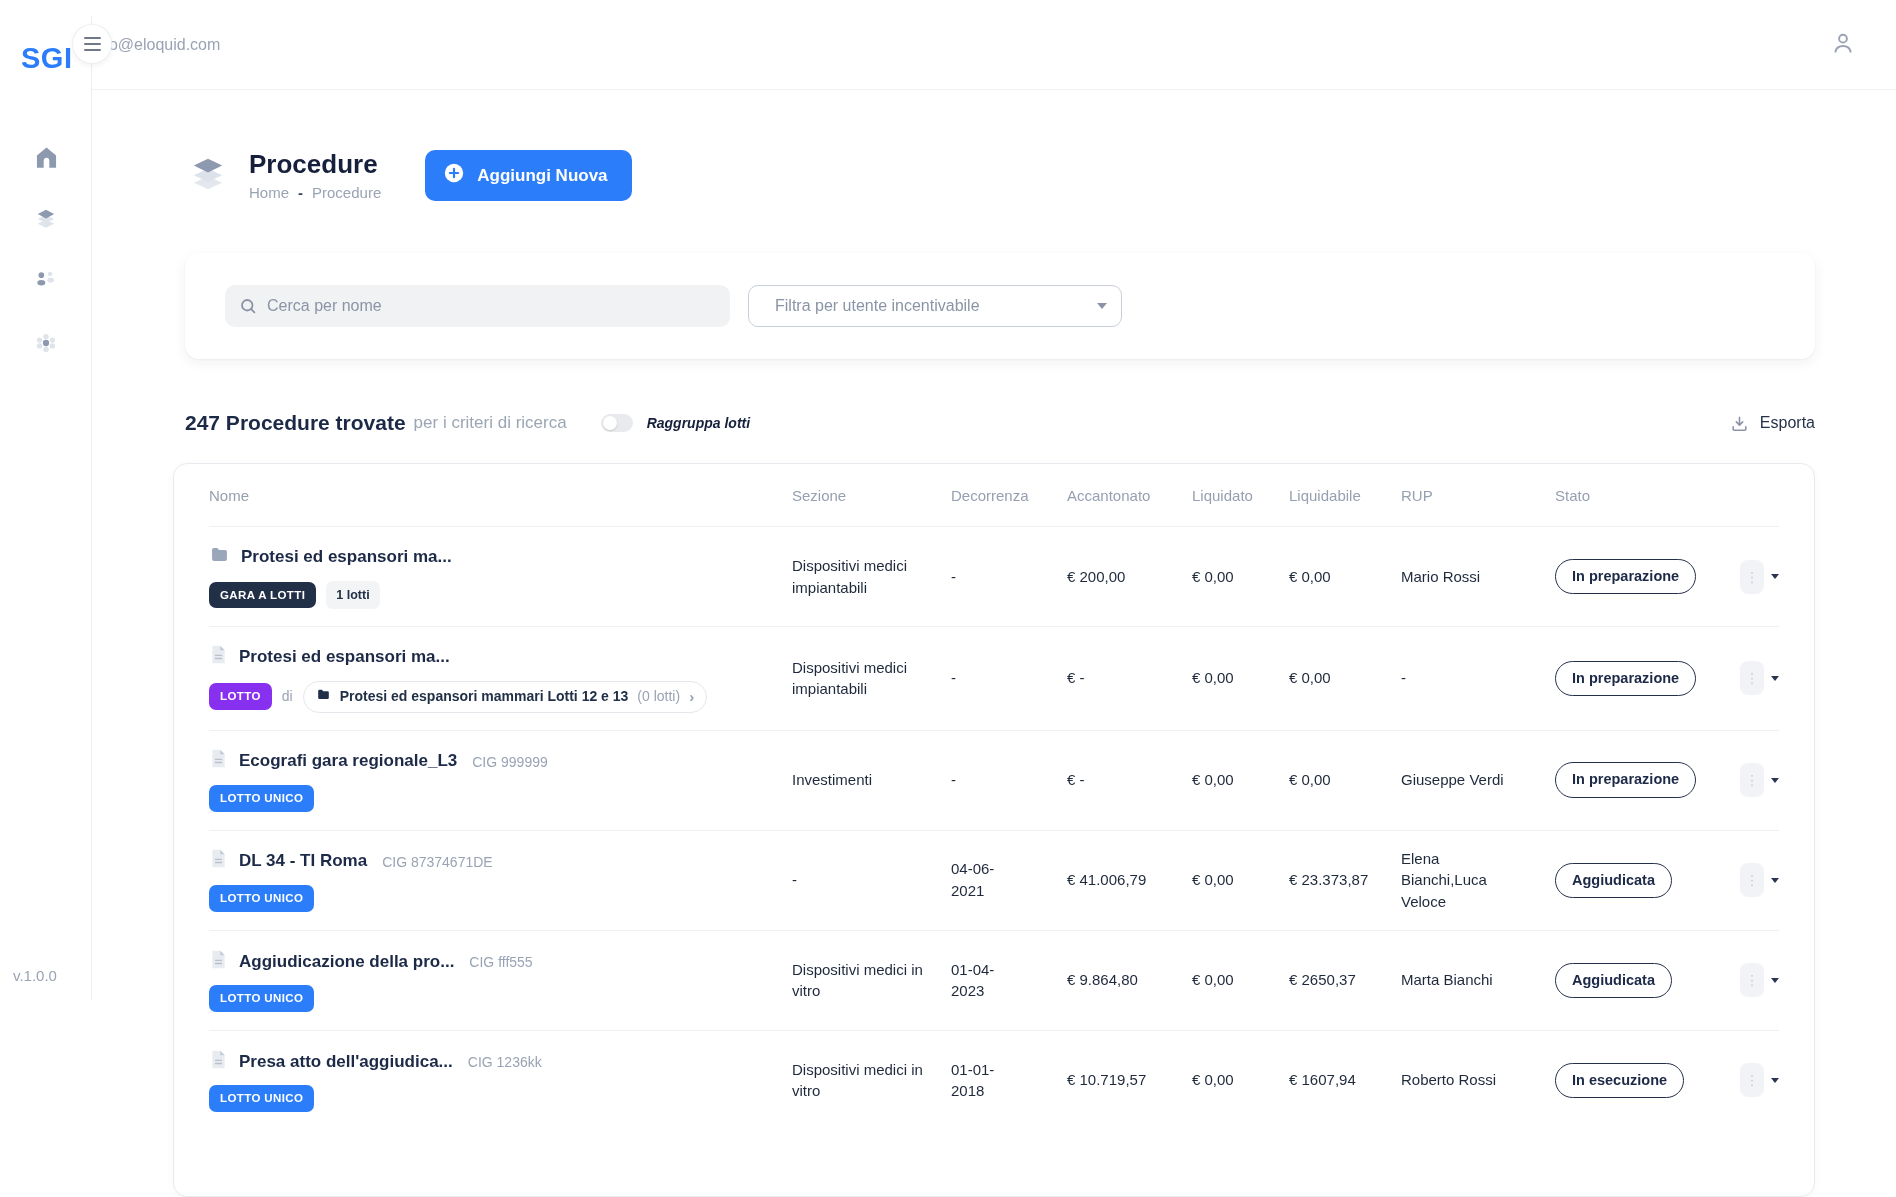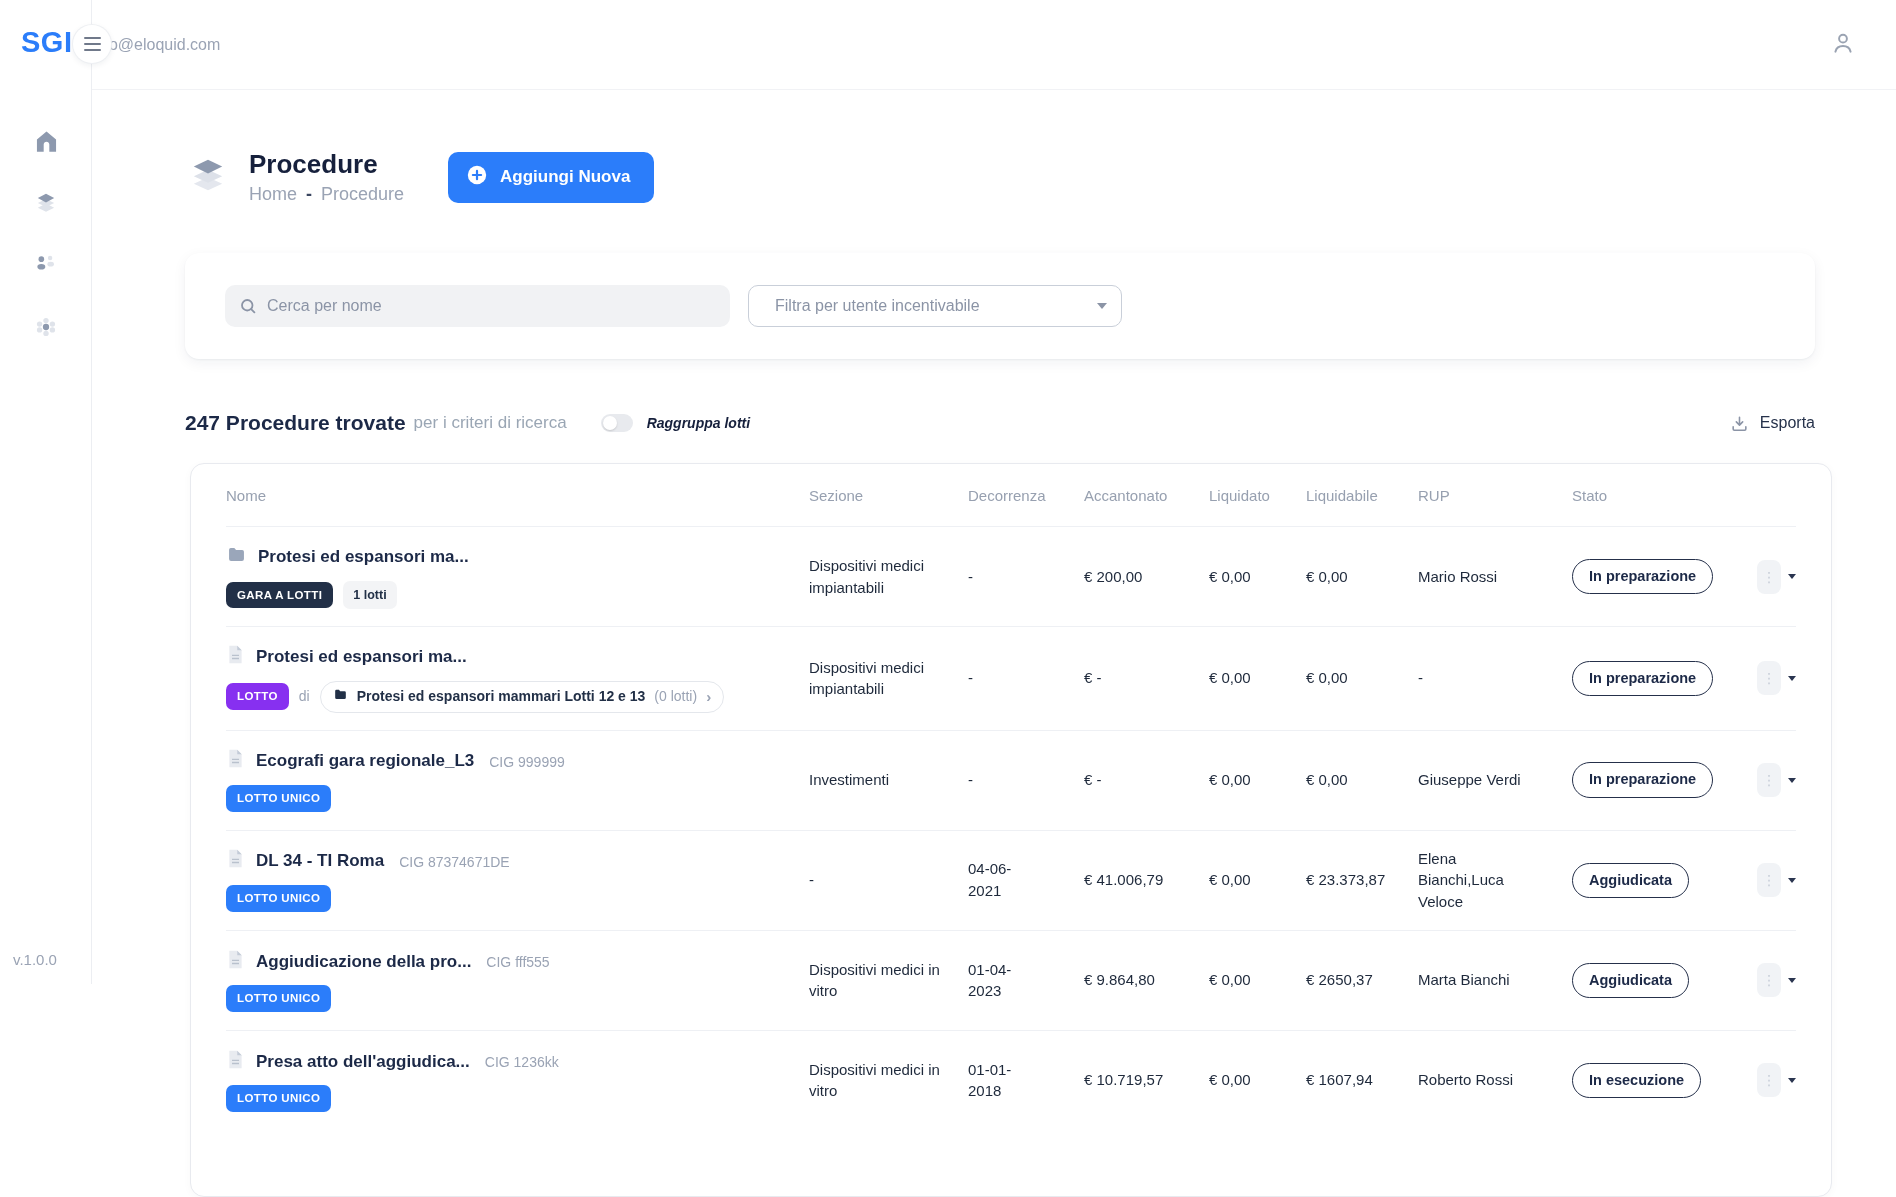--- a/index.html
+++ b/index.html
@@ -1,20 +1,20 @@
 <!DOCTYPE html>
 <html><head>
 <meta charset="utf-8">
 <style>
   * { margin:0; padding:0; box-sizing:border-box; }
   html,body { width:1896px; height:1197px; overflow:hidden;
     font-family:"Liberation Sans", sans-serif; background:#fff; color:#1c2947; }
 
   
-  .sidebar { position:absolute; left:0; top:0; width:92px; height:984px;
+  .sidebar { position:absolute; left:0; top:16px; width:92px; height:984px;
     background:#fff; border-right:1px solid #eceef2; z-index:5; }
   .logo { position:absolute; left:21px; top:26px; font-size:29px; font-weight:700;
     color:#2b7dfa; letter-spacing:.5px; }
   .nav-icons { position:absolute; top:126px; left:0; width:92px;
     display:flex; flex-direction:column; align-items:center; gap:28px; }
   .nav-btn { width:34px; height:34px; display:flex; align-items:center; justify-content:center;
     cursor:pointer; }
   .version { position:absolute; left:13px; bottom:16px; font-size:15px; color:#9aa3b4; }
 
   .hamburger { position:absolute; left:73px; top:25px; width:38px; height:38px;
@@ -27,21 +27,21 @@
   .topbar { position:absolute; left:92px; top:0; right:0; height:90px; background:#fff;
     border-bottom:1px solid #f1f2f5; display:flex; align-items:center; justify-content:space-between;
     padding-right:40px; gap:14px; z-index:4; }
   .user-email { font-size:16px; color:#9aa3b4; }
 
   
   .main { position:absolute; left:92px; top:90px; right:0; bottom:0; }
 
   .page-head { position:absolute; left:93px; top:60px; display:flex; align-items:center; gap:18px; }
   .page-head-txt .title { font-size:26px; font-weight:700; color:#16203c; line-height:1.1; }
-  .crumbs { margin-top:5px; font-size:18px; color:#9aa3b4; display:flex; align-items:center; gap:9px;text-align:right; }
+  .crumbs { margin-top:5px; font-size:15px; color:#9aa3b4; display:flex; align-items:center; gap:9px;text-align:right; }
   .crumb-sep { color:#3a4660; font-weight:700; }
   .add-btn { margin-left:26px; display:flex; align-items:center; gap:12px;
     background:#2b7dfa; color:#fff; border:none; border-radius:10px;
     padding:12px 24px 12px 18px; font-size:17px; font-weight:700; cursor:pointer;
     font-family:"Liberation Sans", sans-serif; }
 
   
   .filter-card { position:absolute; left:93px; top:163px; width:1630px; height:106px;
     background:#fff; border-radius:14px; box-shadow:0 1px 2px rgba(20,30,60,.05), 0 4px 14px rgba(20,30,60,.06);
     display:flex; align-items:center; padding:0 40px; }
@@ -70,21 +70,21 @@
   .res-suffix { font-size:17px; color:#9aa6b4; margin-left:8px; }
   .switch { width:32px; height:18px; border-radius:10px; background:#e8eaee; margin-left:34px;
     position:relative; cursor:pointer; }
   .switch .knob { position:absolute; left:2px; top:2px; width:14px; height:14px; border-radius:50%;
     background:#fff; box-shadow:0 1px 2px rgba(0,0,0,.15); }
   .switch-label { margin-left:14px; font-size:14px; font-weight:700; color:#16203c;font-style:italic; }
   .export-btn { margin-left:auto; display:flex; align-items:center; gap:11px; cursor:pointer; }
   .export-btn span { font-size:16px; color:#26324b; }
 
   
-  .table-card { position:absolute; left:98px; top:373px; width:1642px; height:734px;
+  .table-card { position:absolute; left:81px; top:373px; width:1642px; height:734px;
     background:#fff; border:1px solid #e8eaef; border-radius:14px; overflow:hidden;
     box-shadow:0 2px 8px rgba(20,30,60,.03); padding:0 35px; }
   .tgrid { display:grid;
     grid-template-columns:583px 159px 116px 125px 97px 112px 154px 179px 1fr;
     align-items:center; }
   .thead { height:62px; }
   .thead span { font-size:15px; color:#97a0b0; }
   .trow { border-top:1px solid #eef0f4; padding:17px 0; min-height:100px; }
   .cell { font-size:15px; color:#1e293b; padding-right:14px; line-height:1.45; }
   .cell.date { max-width:80px; }

